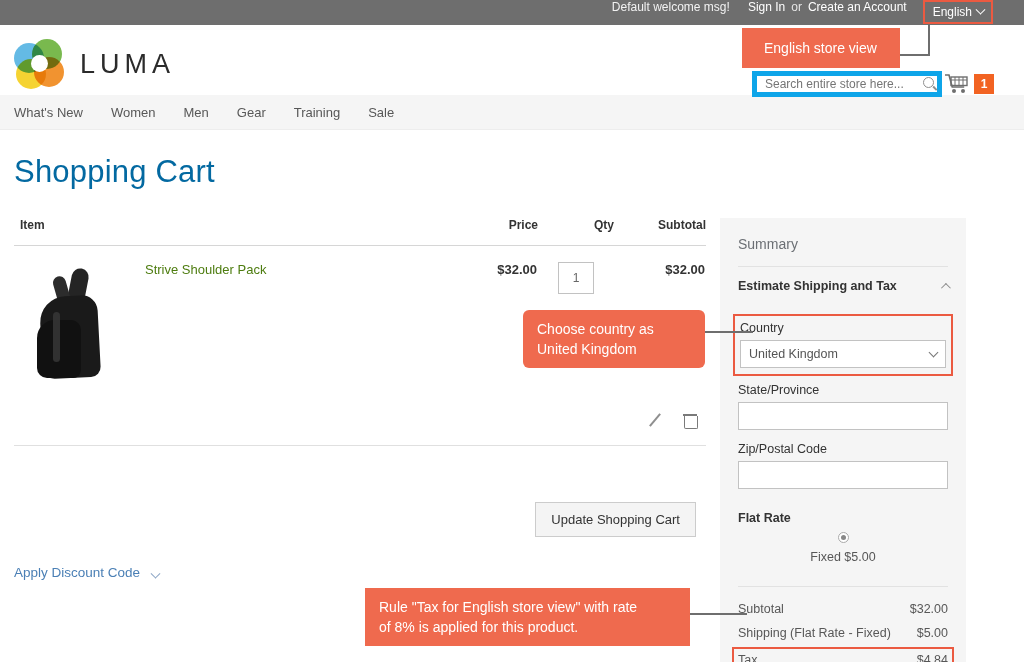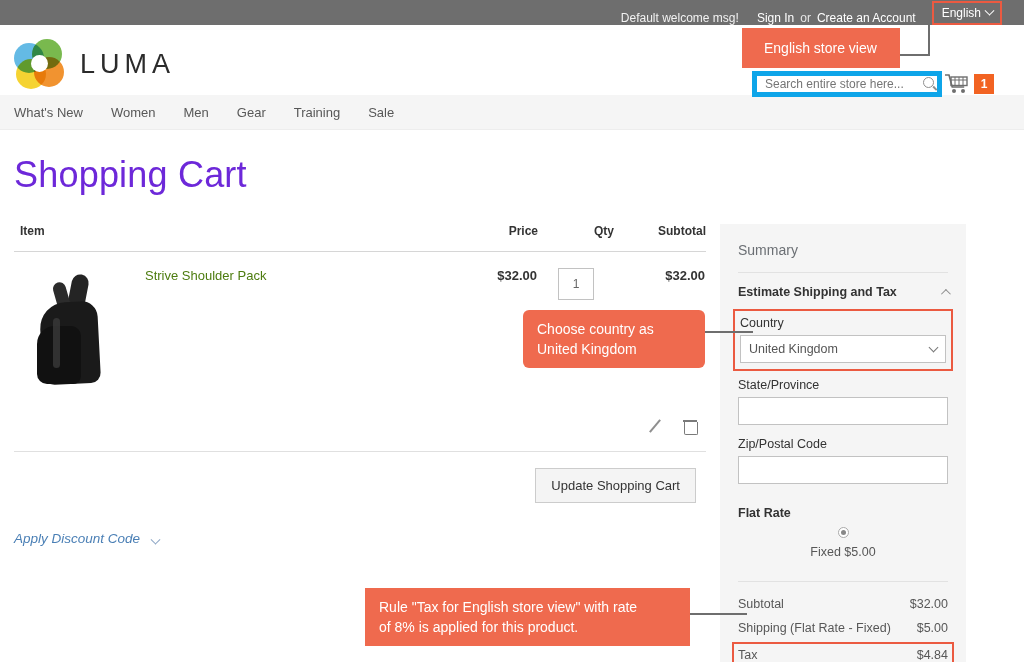--- a/index.html
+++ b/index.html
@@ -10,22 +10,22 @@
     background:#ffffff;
     color:#333333;
     position:relative;
     overflow:hidden;
     font-size:13px;
   }
 
   
   .topbar {
     height:25px; background:#6e6e6e; color:#ffffff;
-    display:flex; align-items:flex-end; justify-content:flex-end;
-    padding-right:22px; font-size:12px; position:relative;
+    display:flex; align-items:flex-start; justify-content:flex-end;
+    padding-right:31px; font-size:12px; position:relative;
   }
   .topbar .welcome { margin-right:18px; color:#f2f2f2; }
   .topbar a { color:#ffffff; text-decoration:none; }
   .topbar .sep { margin:0 6px; color:#e6e6e6; }
   .lang-switch {
     margin-left:16px; padding:3px 7px 3px 8px; position:relative;
     display:inline-flex; align-items:center; gap:5px;
     border:2px solid #eb5a41;
   }
   .chev-down-w {
@@ -77,21 +77,21 @@
 
   
   .nav {
     height:35px; background:#f5f5f5; display:flex; align-items:center;
     padding-left:14px; gap:28px; border-bottom:1px solid #ededed;
   }
   .nav a { color:#575757; text-decoration:none; font-size:13px; }
 
   
   .page-title {
-    font-size:36px; color:#6d28d9; font-weight:300; padding:24px 0 0 14px;
+    font-size:31px; color:#0369a1; font-weight:300; padding:24px 0 0 14px;
     letter-spacing:.2px;
   }
 
   
   .main { display:flex; margin-top:28px; }
   .cart-col { width:720px; padding:0 14px; }
   .summary-col { width:246px; background:#f5f5f5; padding:18px 18px 0 18px; min-height:455px; }
 
   
   table.cart { width:100%; border-collapse:collapse; }
@@ -155,37 +155,38 @@
   .trash:after {
     content:""; position:absolute; left:-1px; top:1px; width:14px; height:1.8px;
     background:#7a7a7a;
   }
 
   .update-row { display:flex; justify-content:flex-end; padding:16px 10px 0 0; }
   .btn-update {
     background:#f4f4f4; border:1px solid #cccccc; color:#333333;
     font-size:13px; padding:9px 15px; cursor:pointer;
     font-family:"Liberation Sans", sans-serif;
+    margin-top:40px;
   }
   .discount {
     padding:28px 0 0 0; color:#4a7fb5; font-size:13.5px;
-    display:flex; align-items:flex-end; gap:12px; cursor:pointer;font-style:italic;
+    display:flex; align-items:flex-end; gap:12px; cursor:pointer;
   }
   .chev-down-sm {
     display:inline-block; width:7px; height:7px;
     border-right:1.4px solid #8aa4c4; border-bottom:1.4px solid #8aa4c4;
     transform:rotate(45deg) translate(-2px,-2px);
   }
 
   
   .summary-title { font-size:14px; color:#6b6f74; font-weight:300; padding-bottom:14px; }
   .summary-hr { border-top:1px solid #e2e2e2; margin-bottom:12px; }
   .est-row {
     display:flex; justify-content:space-between; align-items:center;
-    font-size:12.5px; font-weight:bold; color:#333333; padding-bottom:10px;
+    font-size:12.5px; font-weight:bold; color:#333333; padding-bottom:21px;
   }
   .chev-up {
     display:inline-block; width:7px; height:7px;
     border-right:1.4px solid #8d8d8d; border-top:1.4px solid #8d8d8d;
     transform:rotate(-45deg) translate(0px,2px);
   }
   .fld-label { font-size:12.5px; color:#333333; padding:3px 0 5px 0; }
   .fld-input {
     width:100%; height:28px; border:1px solid #c2c2c2; background:#ffffff;
     font-size:12.5px; color:#555555; padding:0 8px;

